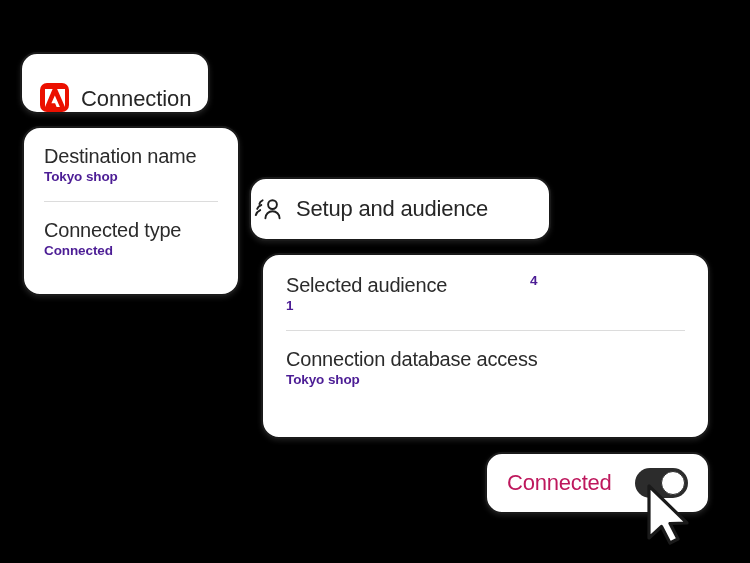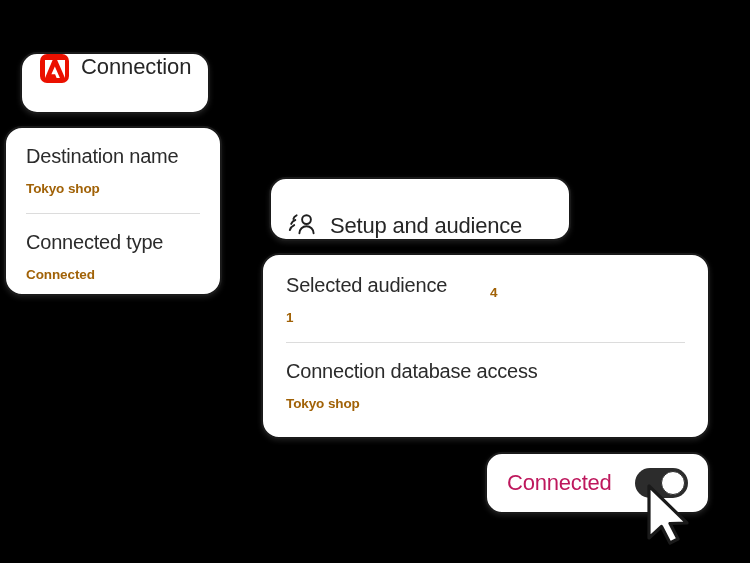--- a/index.html
+++ b/index.html
@@ -33,21 +33,21 @@
     box-shadow: 0 2px 5px rgba(255,255,255,0.10);
   }
 
   
   #connection-card {
     left: 20px;
     top: 52px;
     width: 190px;
     height: 62px;
     display: flex;
-    align-items: flex-start;
+    align-items: flex-end;
     padding: 0 18px;
     border-radius: 17px;
   }
   .adobe-logo {
     width: 29px;
     height: 29px;
     border-radius: 7px;
     background: #EB1000;
     display: flex;
     align-items: center;
@@ -59,59 +59,59 @@
     margin-left: 12px;
     font-size: 22px;
     font-weight: 400;
     color: #262626;
     letter-spacing: -0.1px;
     white-space: nowrap;
   }
 
   
   #destination-card {
-    left: 4px;
+    left: 22px;
     top: 126px;
     width: 218px;
     height: 170px;
     padding: 16px 20px;
     border-radius: 18px;
   }
   .field-label {
     font-size: 20px;
     font-weight: 400;
     color: #2B2B2B;
     line-height: 1.25;
     letter-spacing: -0.2px;
     white-space: nowrap;
   }
   .field-value {
     font-size: 13.5px;
     font-weight: 700;
-    color: #a16207;
-    margin-top: 12px;
+    color: #4c1d95;
+    margin-top: 0;
     letter-spacing: -0.1px;
     white-space: nowrap;
   }
   .divider {
     height: 1px;
     background: #DCDCDC;
     margin: 17px 0 16px 0;
     border: 0;
   }
 
   
   #setup-card {
-    left: 269px;
+    left: 249px;
     top: 177px;
     width: 302px;
     height: 64px;
     display: flex;
-    align-items: flex-end;
-    padding: 0 16px;
+    align-items: center;
+    padding: 0 2px;
     border-radius: 17px;
   }
   .audience-icon {
     width: 30px;
     height: 30px;
     flex: 0 0 auto;
     display: flex;
     align-items: center;
     justify-content: center;
   }
@@ -129,20 +129,21 @@
   #details-card {
     left: 261px;
     top: 253px;
     width: 449px;
     height: 186px;
     padding: 18px 23px;
     border-radius: 18px;
   }
   .stat-row {
     display: flex;
+    gap: 40px;
   }
   .stat-col {
     flex: 0 0 auto;
   }
   .stat-col.first { width: 204px; }
 
   
   #connected-card {
     left: 485px;
     top: 452px;

